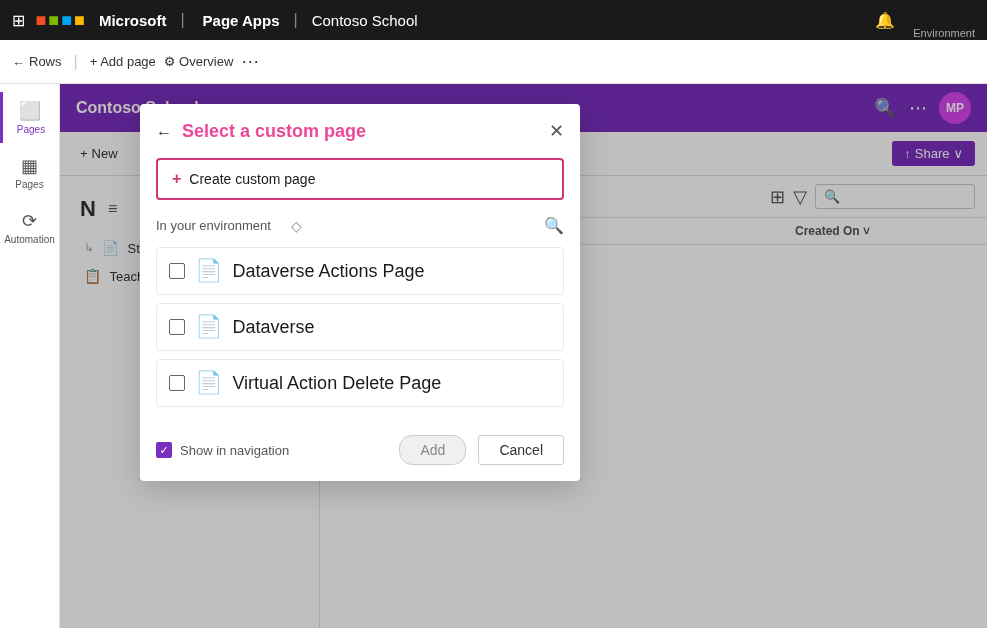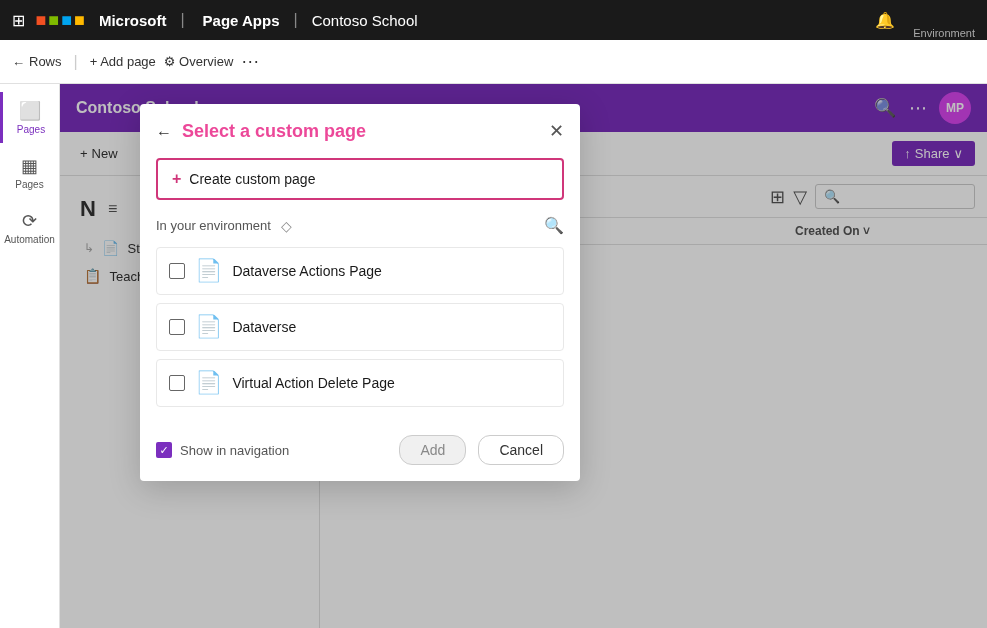--- a/index.html
+++ b/index.html
@@ -211,54 +211,54 @@
       background: none;
       font-size: 14px;
       color: #1a1a1a;
       font-weight: 500;
       width: calc(100% - 32px);
     }
     .create-custom-btn .plus { color: #d0367a; font-size: 16px; font-weight: 600; }
 
     .env-row {
       display: flex; align-items: center;
-      padding: 8px 16px; gap: 10px;
+      padding: 8px 16px; gap: 20px;
     }
     .env-label { font-size: 13px; color: #555; font-weight: 500; }
     .env-icon { font-size: 14px; color: #888; cursor: pointer; }
     .env-search-icon { font-size: 16px; color: #555; cursor: pointer; margin-left: auto; }
 
     .page-list { padding: 4px 16px; }
     .page-item {
       display: flex; align-items: center;
       padding: 10px 12px; gap: 10px;
       border: 1px solid #e8e8e8;
       border-radius: 4px;
       margin-bottom: 8px;
       cursor: pointer;
     }
     .page-checkbox { width: 16px; height: 16px; border: 1px solid #666; border-radius: 2px; cursor: pointer; flex-shrink: 0; }
     .page-file-icon { font-size: 22px; color: #7b2fbe; }
-    .page-name { font-size: 14px; color: #1a1a1a; }
+    .page-name { font-size: 18px; color: #1a1a1a; }
 
     .modal-footer {
       display: flex; align-items: center;
       padding: 16px;
       gap: 12px;
     }
     .show-nav-check { display: flex; align-items: center; gap: 8px; color: #555; font-size: 13px; margin-right: auto; }
     .check-icon { width: 16px; height: 16px; background: #7b2fbe; border-radius: 2px;
       display: flex; align-items: center; justify-content: center; color: #fff; font-size: 11px; }
     .add-btn {
       padding: 6px 20px; background: #f0f0f0; border: 1px solid #ccc;
       border-radius: 13px; cursor: pointer; font-size: 14px; color: #888;
     }
     .cancel-btn {
       padding: 6px 20px; background: #fff; border: 1px solid #ccc;
-      border-radius: 12px; cursor: pointer; font-size: 14px; color: #333;
+      border-radius: 3px; cursor: pointer; font-size: 14px; color: #333;
     }
 
     
     .nav-N { font-size: 22px; font-weight: 700; color: #333; padding: 8px 12px; }
   </style>
 </head>
 <body>
 
 <div class="topbar">
   <span class="topbar-grid-icon">⊞</span>

